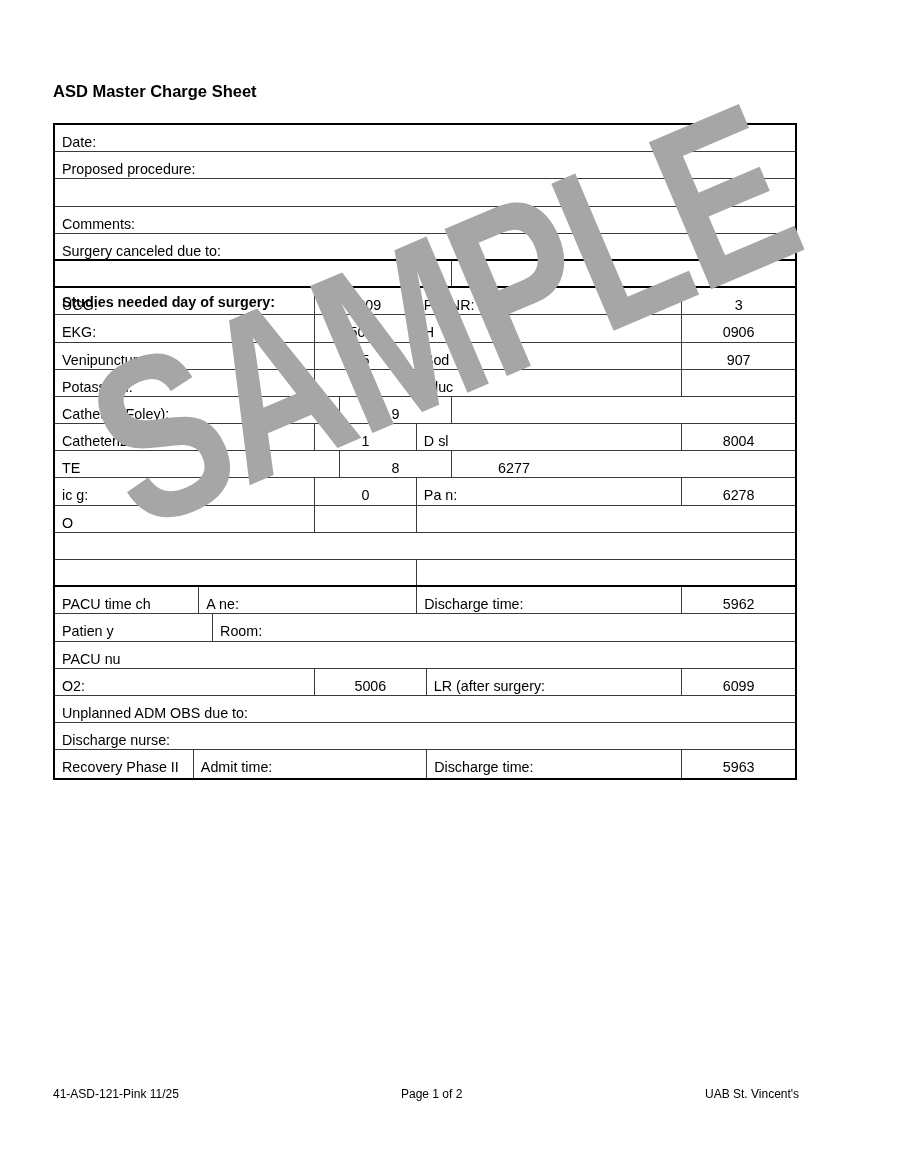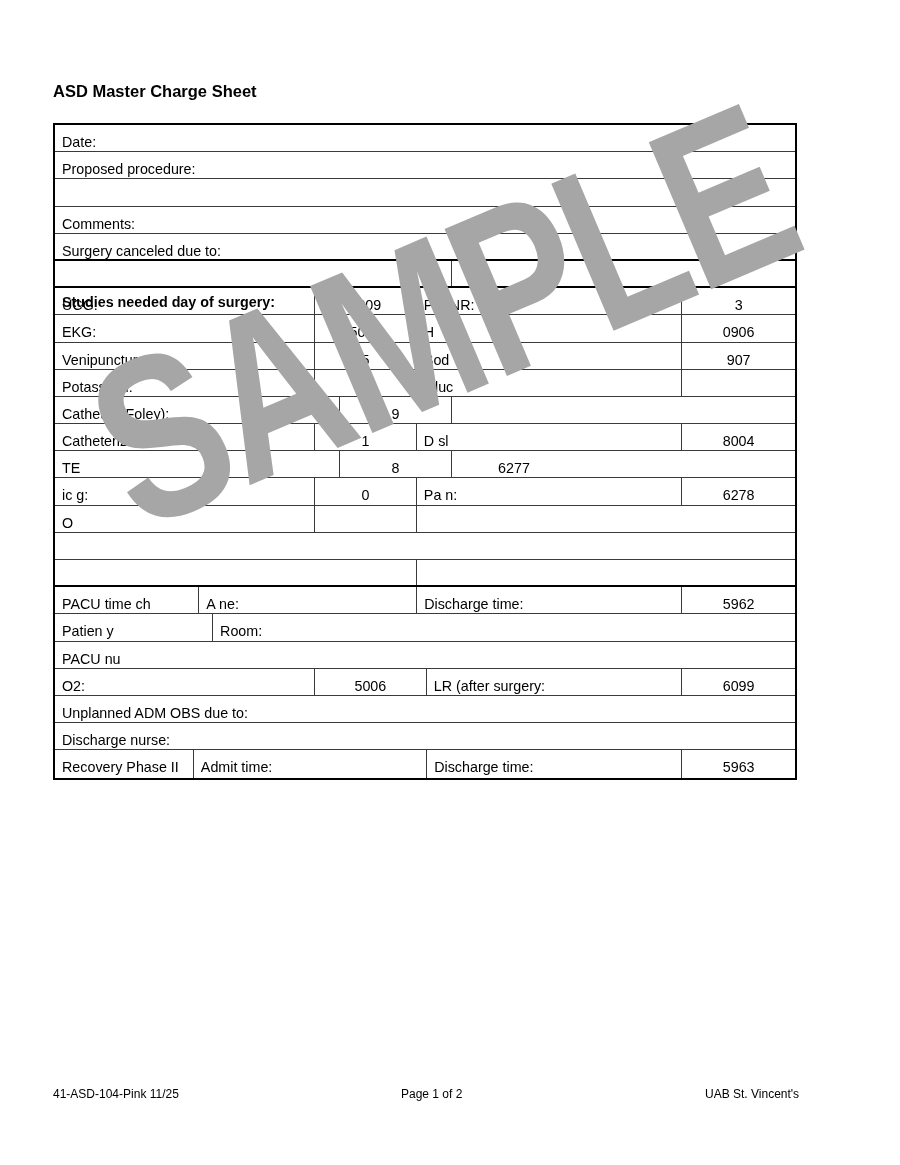--- a/index.html
+++ b/index.html
@@ -132,15 +132,15 @@
   <div class="row last">
     <div class="cell" style="width:152px">Recovery Phase II</div>
     <div class="cell" style="width:256px">Admit time:</div>
     <div class="cell" style="width:280px">Discharge time:</div>
     <div class="cell num nob" style="width:124px">5963</div>
   </div>
 </div>
 
 <div class="watermark">SAMPLE</div>
 
-<div class="footer" style="left:53px">41-ASD-104-Pink  11/25</div>
+<div class="footer" style="left:53px">41-ASD-121-Pink  11/25</div>
 <div class="footer" style="left:401px">Page 1 of 2</div>
 <div class="footer" style="left:705px">UAB St. Vincent's</div>
 
 </body></html>

